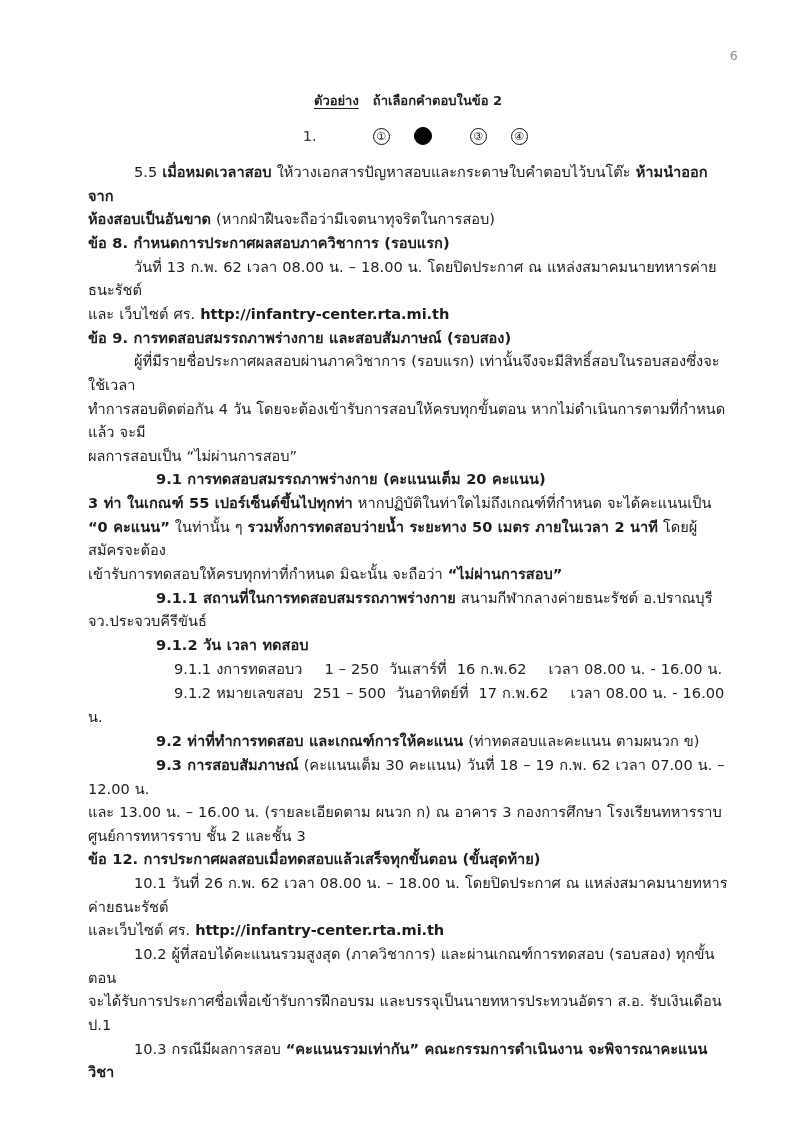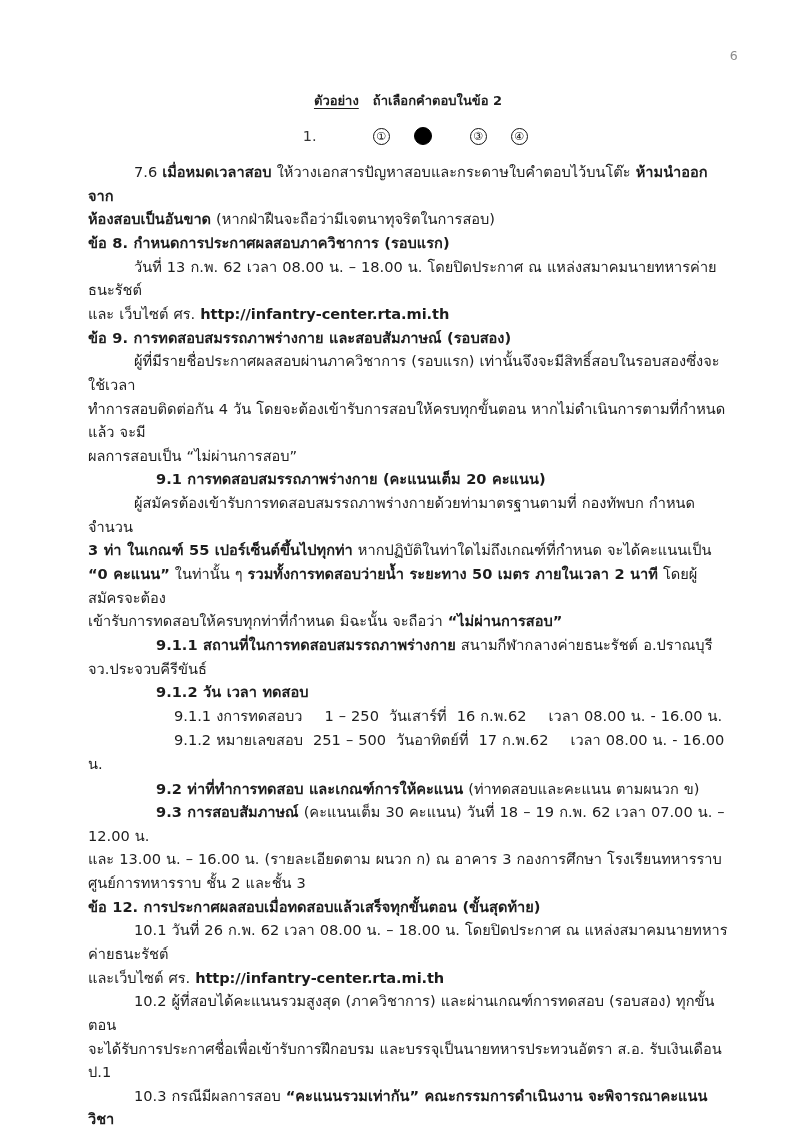--- a/index.html
+++ b/index.html
@@ -138,38 +138,37 @@
       <div class="answer-row">
         <span class="answer-qnum">1.</span>
         <span class="choice">①</span>
         <span class="choice filled"></span>
         <span class="choice gap-wide">③</span>
         <span class="choice">④</span>
       </div>
     </div>
 
     <div class="blk">
-      <p class="para ind-1"><span>7.6 </span><span class="bold">เมื่อหมดเวลาสอบ</span><span> ให้วางเอกสารปัญหาสอบและกระดาษใบคำตอบไว้บนโต๊ะ </span><span class="bold">ห้ามนำออกจาก</span></p>
+      <p class="para ind-1"><span>5.5 </span><span class="bold">เมื่อหมดเวลาสอบ</span><span> ให้วางเอกสารปัญหาสอบและกระดาษใบคำตอบไว้บนโต๊ะ </span><span class="bold">ห้ามนำออกจาก</span></p>
       <p class="para"><span class="bold">ห้องสอบเป็นอันขาด</span><span> (หากฝ่าฝืนจะถือว่ามีเจตนาทุจริตในการสอบ)</span></p>
     </div>
 
     <div>
       <p class="para heading">ข้อ 8. กำหนดการประกาศผลสอบภาควิชาการ (รอบแรก)</p>
       <p class="para ind-1">วันที่  13 ก.พ. 62  เวลา 08.00 น. – 18.00 น. โดยปิดประกาศ ณ แหล่งสมาคมนายทหารค่ายธนะรัชต์</p>
       <p class="para"><span>และ เว็บไซต์ ศร. </span><span class="url">http://infantry-center.rta.mi.th</span></p>
     </div>
 
     <div>
       <p class="para heading">ข้อ 9.   การทดสอบสมรรถภาพร่างกาย และสอบสัมภาษณ์ (รอบสอง)</p>
       <p class="para ind-1">ผู้ที่มีรายชื่อประกาศผลสอบผ่านภาควิชาการ (รอบแรก) เท่านั้นจึงจะมีสิทธิ์สอบในรอบสองซึ่งจะใช้เวลา</p>
       <p class="para">ทำการสอบติดต่อกัน 4 วัน โดยจะต้องเข้ารับการสอบให้ครบทุกขั้นตอน หากไม่ดำเนินการตามที่กำหนดแล้ว จะมี</p>
       <p class="para">ผลการสอบเป็น “ไม่ผ่านการสอบ”</p>
 
       <p class="para sub-head"><span>9.1 การทดสอบสมรรถภาพร่างกาย</span><span style="font-weight:700"> (คะแนนเต็ม 20 คะแนน)</span></p>
-      <p class="para ind-1">ผู้สมัครต้องเข้ารับการทดสอบสมรรถภาพร่างกายด้วยท่ามาตรฐานตามที่ กองทัพบก กำหนด จำนวน</p>
       <p class="para"><span class="bold">3 ท่า ในเกณฑ์ 55 เปอร์เซ็นต์ขึ้นไปทุกท่า</span><span> หากปฏิบัติในท่าใดไม่ถึงเกณฑ์ที่กำหนด จะได้คะแนนเป็น</span></p>
       <p class="para"><span class="bold">“0 คะแนน”</span><span> ในท่านั้น ๆ </span><span class="bold">รวมทั้งการทดสอบว่ายน้ำ ระยะทาง 50 เมตร ภายในเวลา 2 นาที</span><span> โดยผู้สมัครจะต้อง</span></p>
       <p class="para"><span>เข้ารับการทดสอบให้ครบทุกท่าที่กำหนด  มิฉะนั้น  จะถือว่า </span><span class="bold">“ไม่ผ่านการสอบ”</span></p>
 
       <p class="para sub-head blk-sm"><span>9.1.1 สถานที่ในการทดสอบสมรรถภาพร่างกาย</span><span style="font-weight:400">  สนามกีฬากลางค่ายธนะรัชต์ อ.ปราณบุรี</span></p>
       <p class="para">จว.ประจวบคีรีขันธ์</p>
 
       <p class="para sub-head blk-sm">9.1.2 วัน เวลา ทดสอบ</p>
       <p class="para tline blk-sm"><span>9.1.1 งการทดสอบว</span><span class="sp-lg"></span><span>1 – 250</span><span class="sp"></span><span>วันเสาร์ที่</span><span class="sp"></span><span>16 ก.พ.62</span><span class="sp-lg"></span><span>เวลา 08.00 น. - 16.00 น.</span></p>
       <p class="para tline"><span>9.1.2 หมายเลขสอบ</span><span class="sp"></span><span>251 – 500</span><span class="sp"></span><span>วันอาทิตย์ที่</span><span class="sp"></span><span>17 ก.พ.62</span><span class="sp-lg"></span><span>เวลา 08.00 น. - 16.00 น.</span></p>

